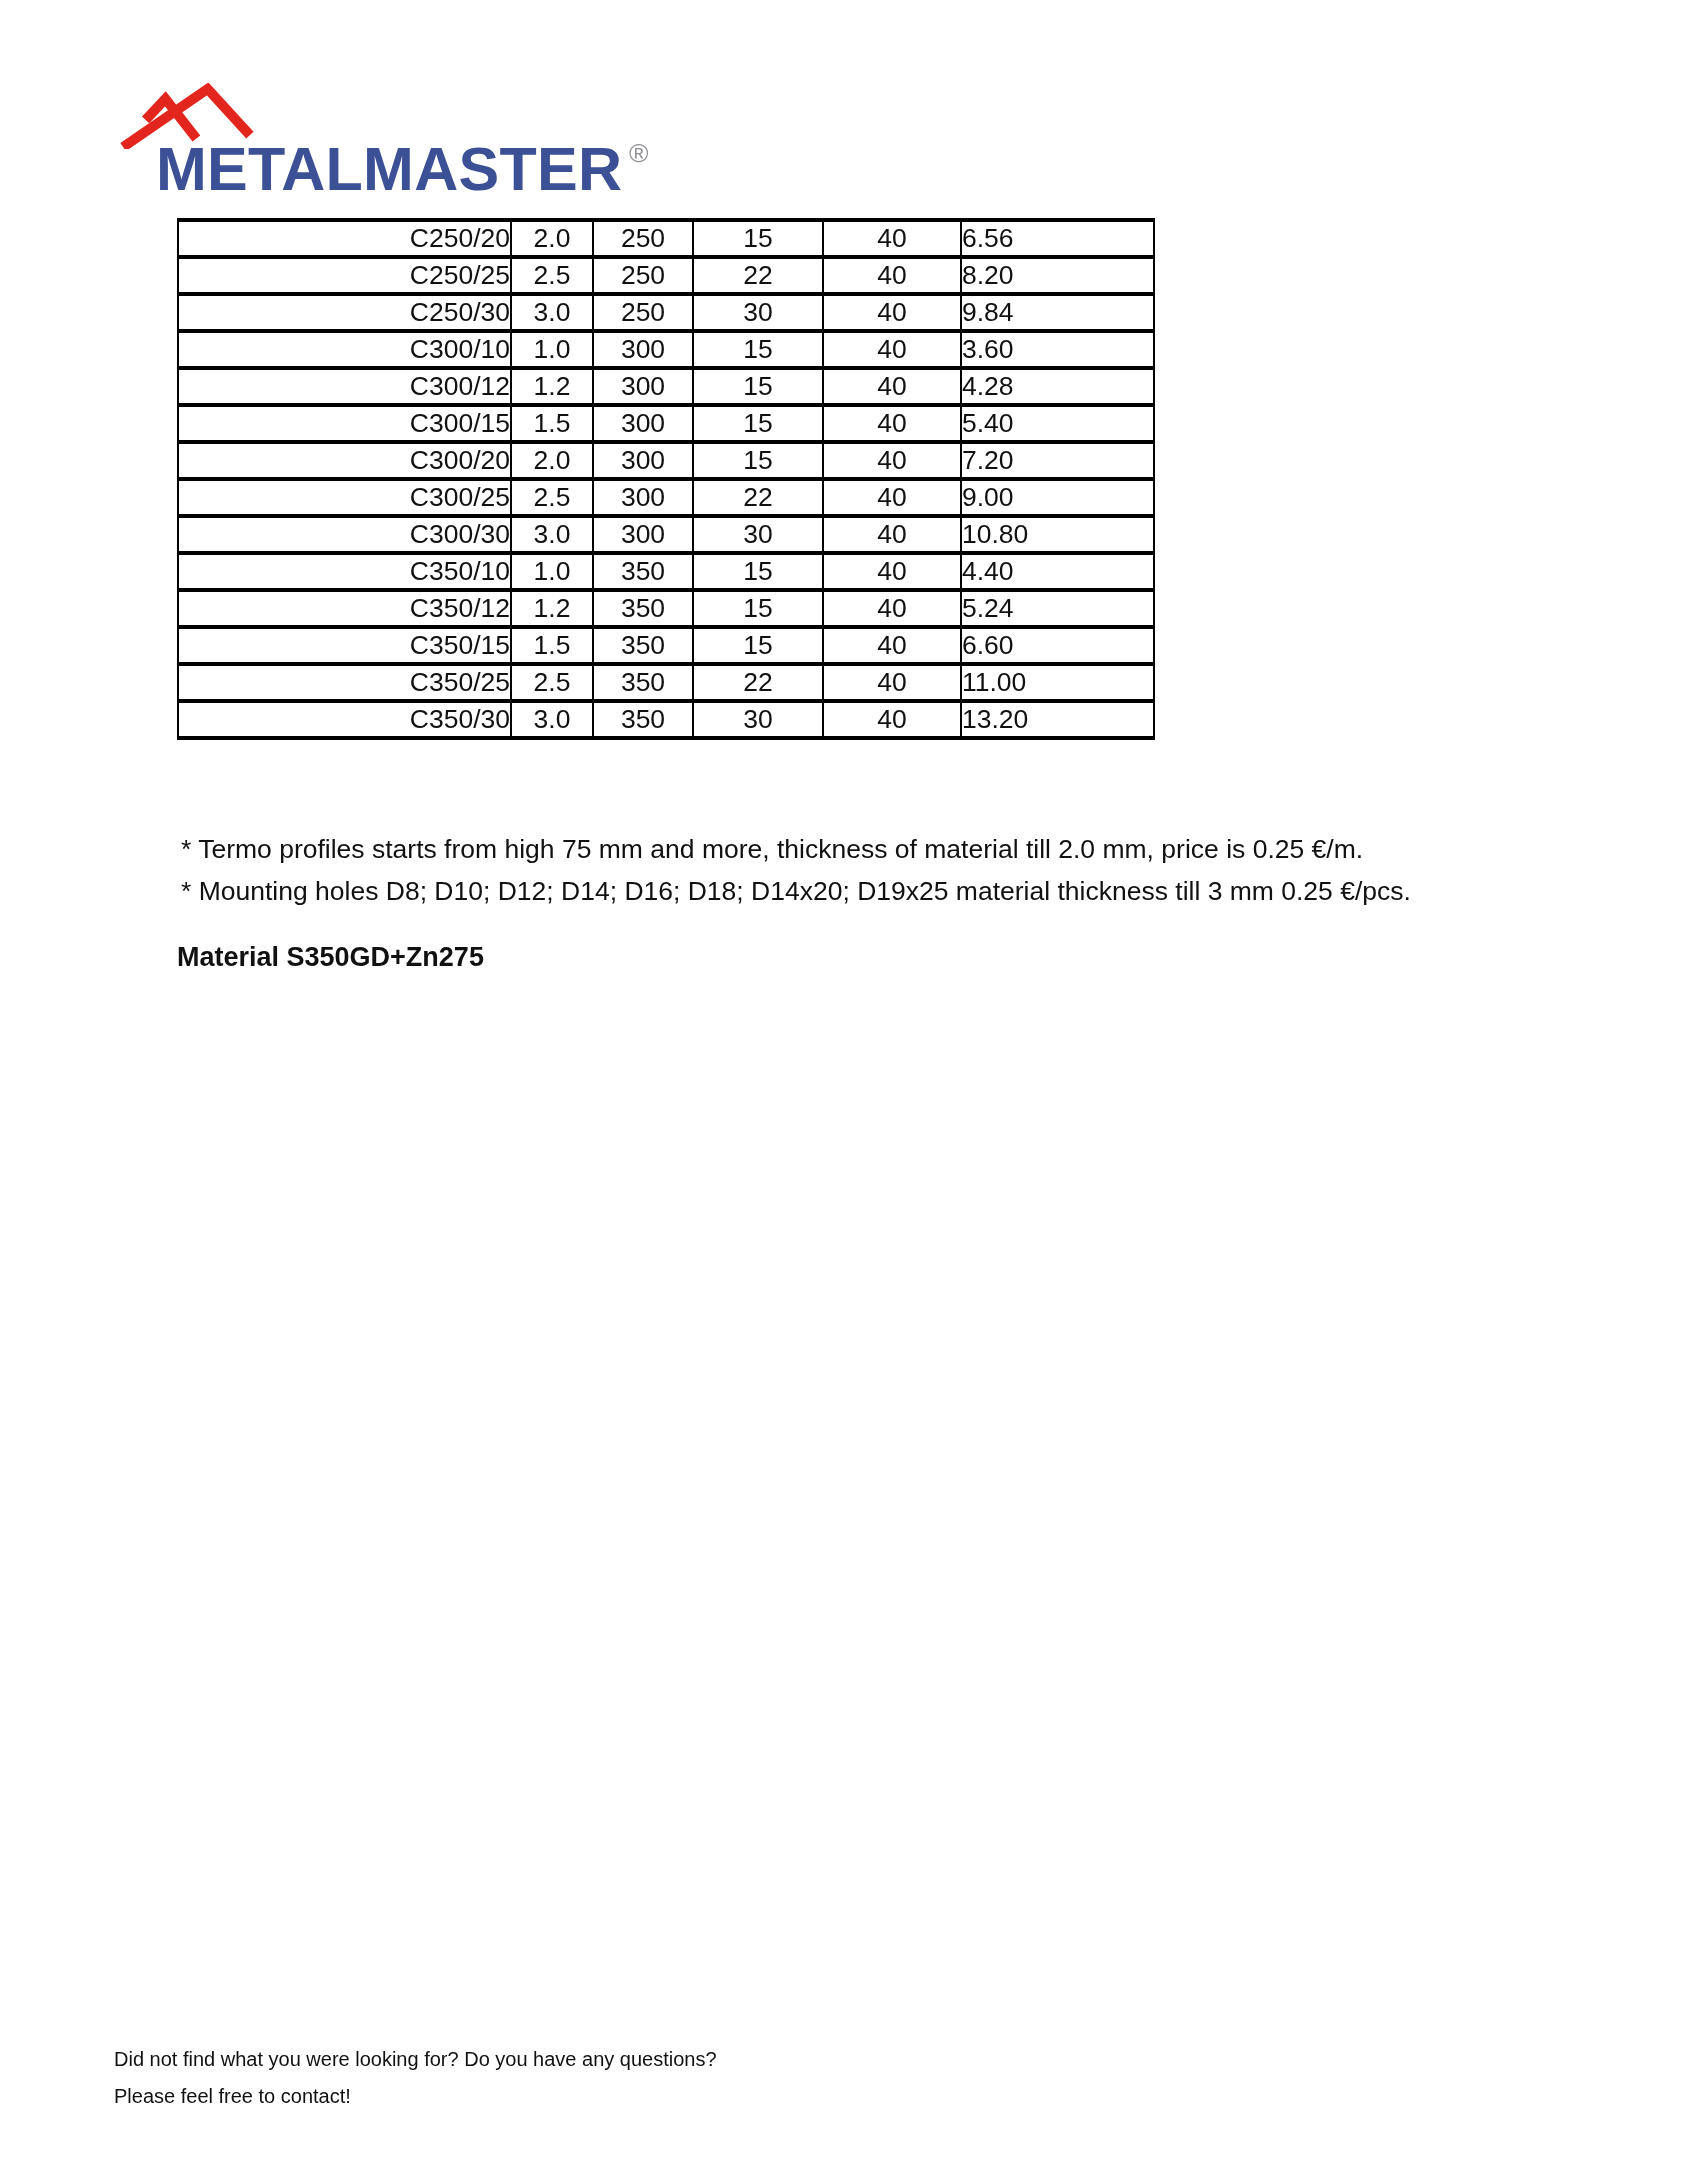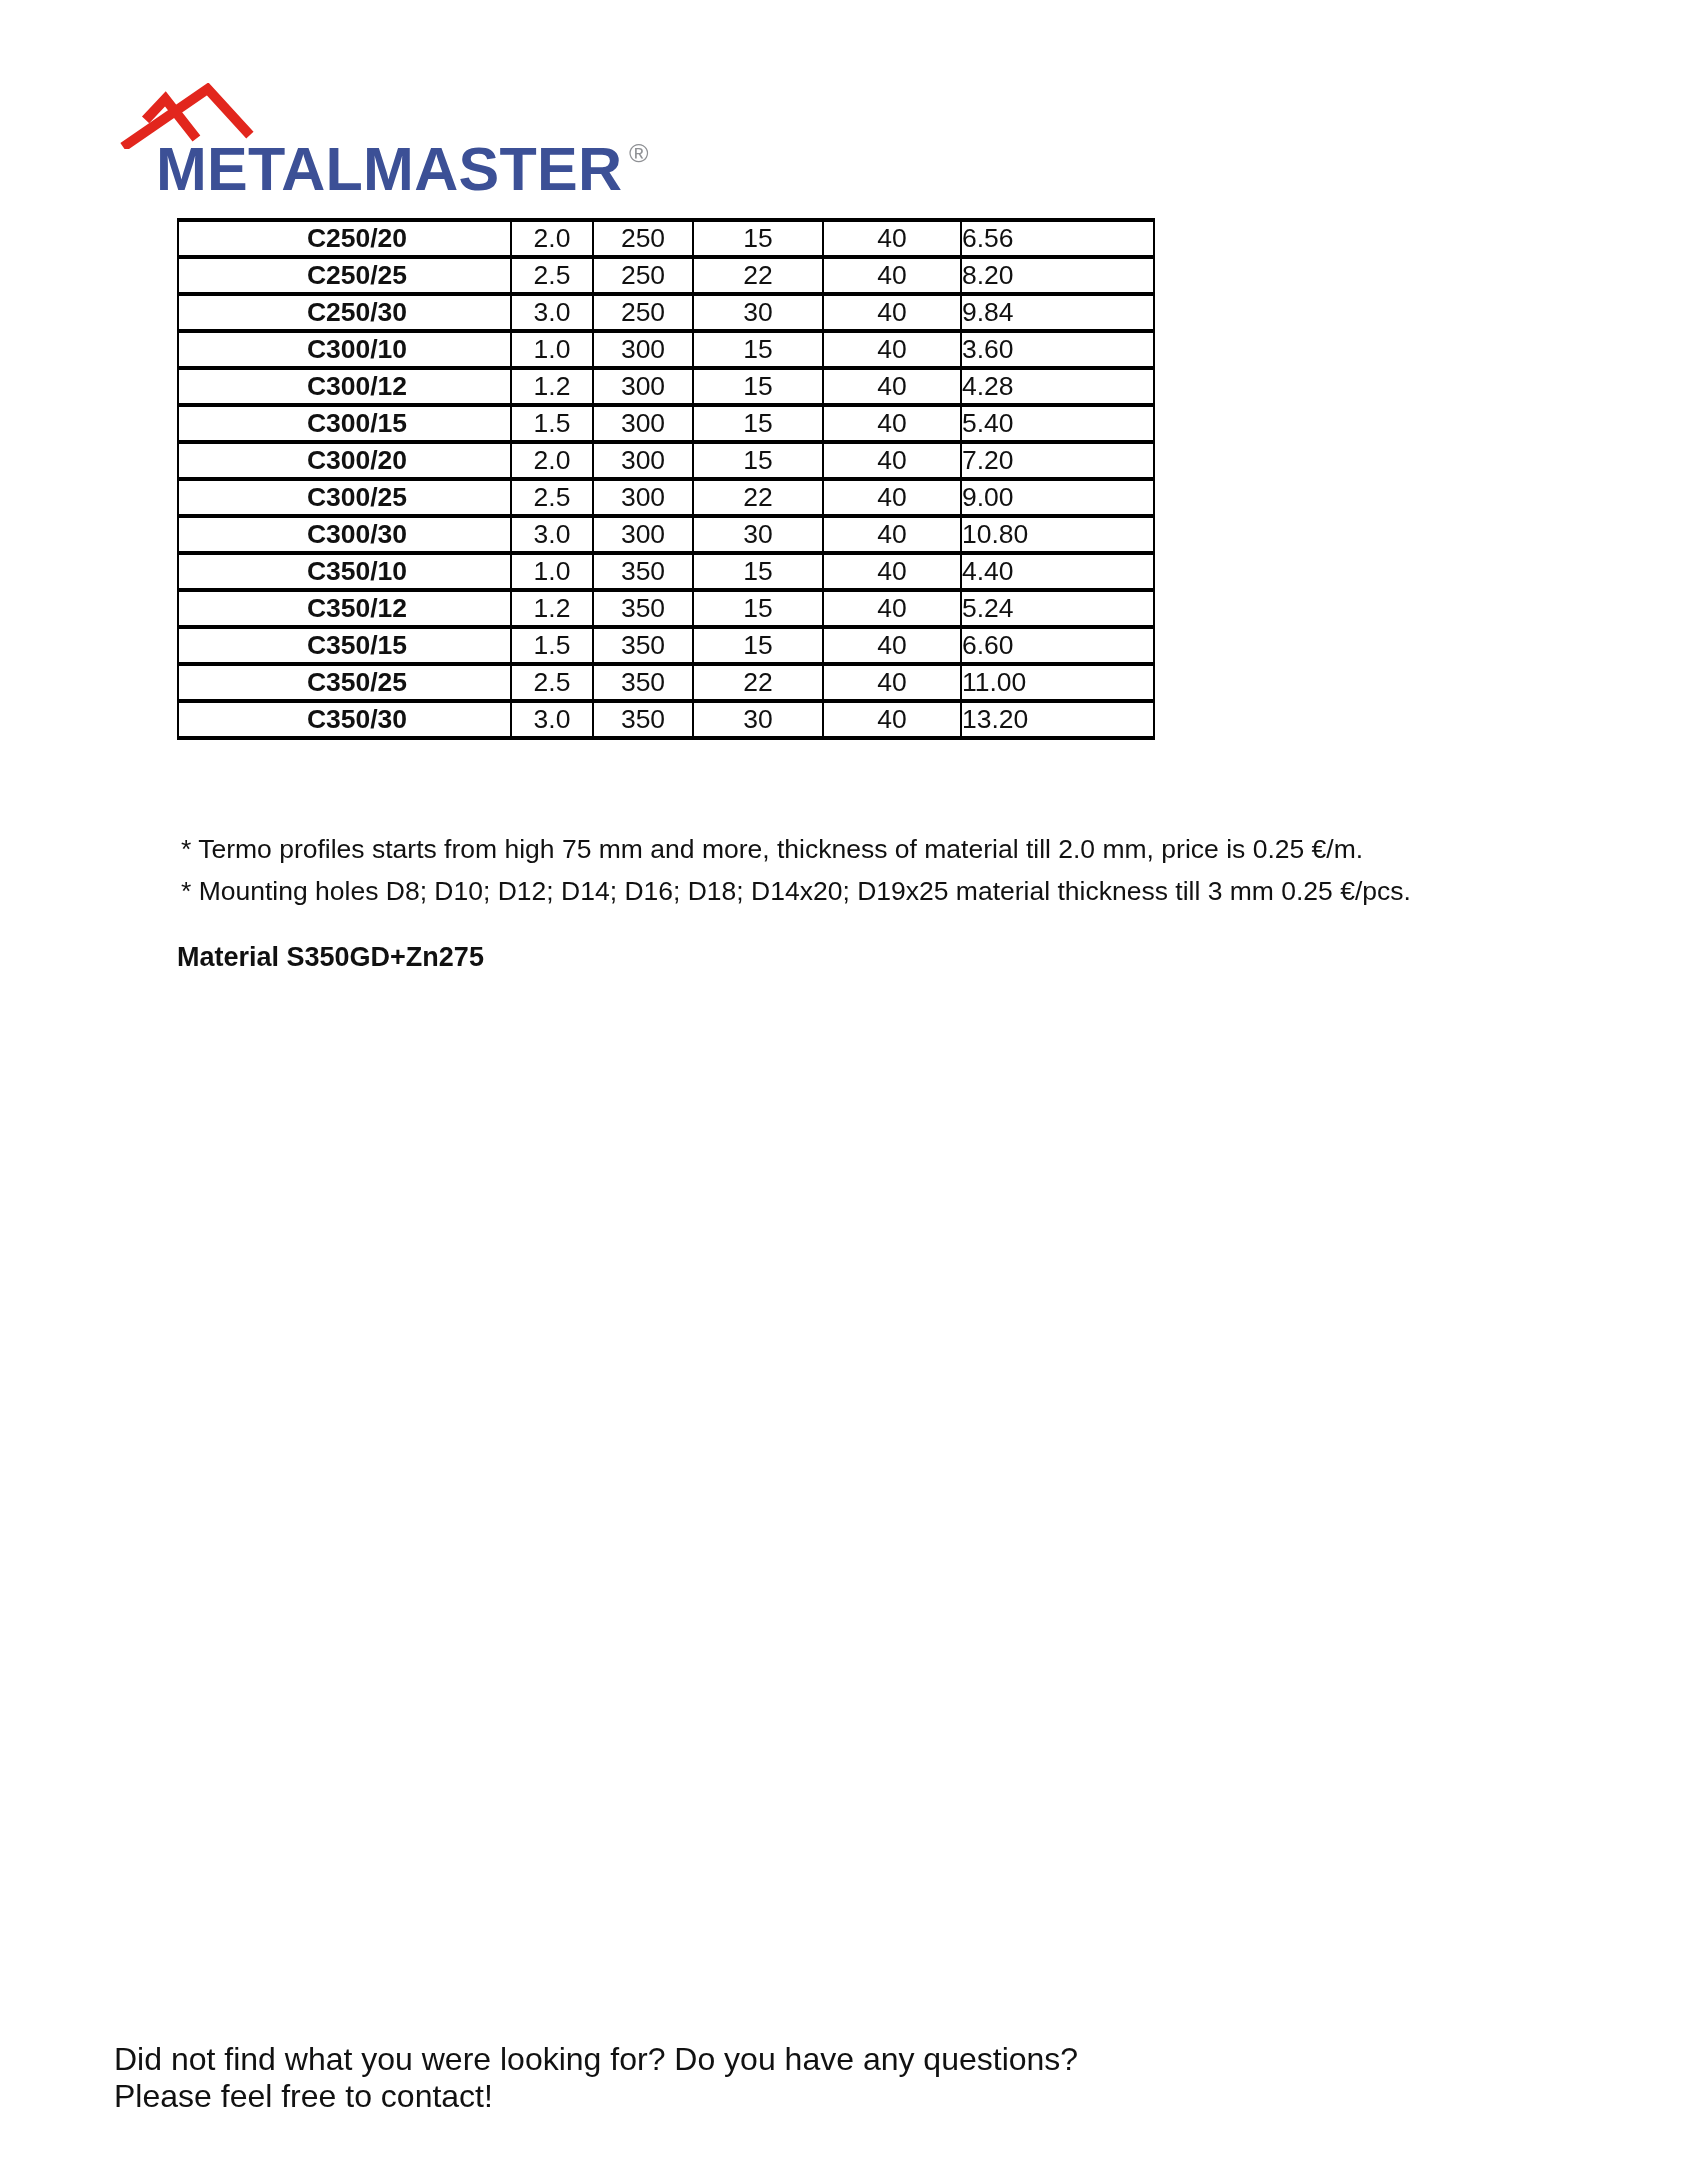--- a/index.html
+++ b/index.html
@@ -76,21 +76,21 @@
     padding: 0;
     font-size: 26.5px;
     line-height: 33px;
     vertical-align: middle;
     border: 2.6px solid #000000;
     border-top-width: 4px;
     border-bottom-width: 4px;
     white-space: nowrap;
     overflow: hidden;
   }
-  .price-table td.c0 { text-align: center;  padding-left: 25px; font-weight: bold; }
+  .price-table td.c0 { text-align: right;  padding-left: 25px; }
   .price-table td.c1,
   .price-table td.c2,
   .price-table td.c3,
   .price-table td.c4 { text-align: center; }
   .price-table td.c5 { padding-right: 6.6px; }
 
   
   .notes {
     position: absolute;
     left: 177px;
@@ -113,21 +113,21 @@
   }
 
   
   .footer-contact {
     position: absolute;
     left: 114px;
     top: 2041px;
   }
   .footer-contact p {
     margin: 0;
-    font-size: 32px;
+    font-size: 20px;
     line-height: 37px;
     white-space: nowrap;
   }
 </style>
 </head>
 <body>
 
 <div class="page">
 
   <div class="logo">

